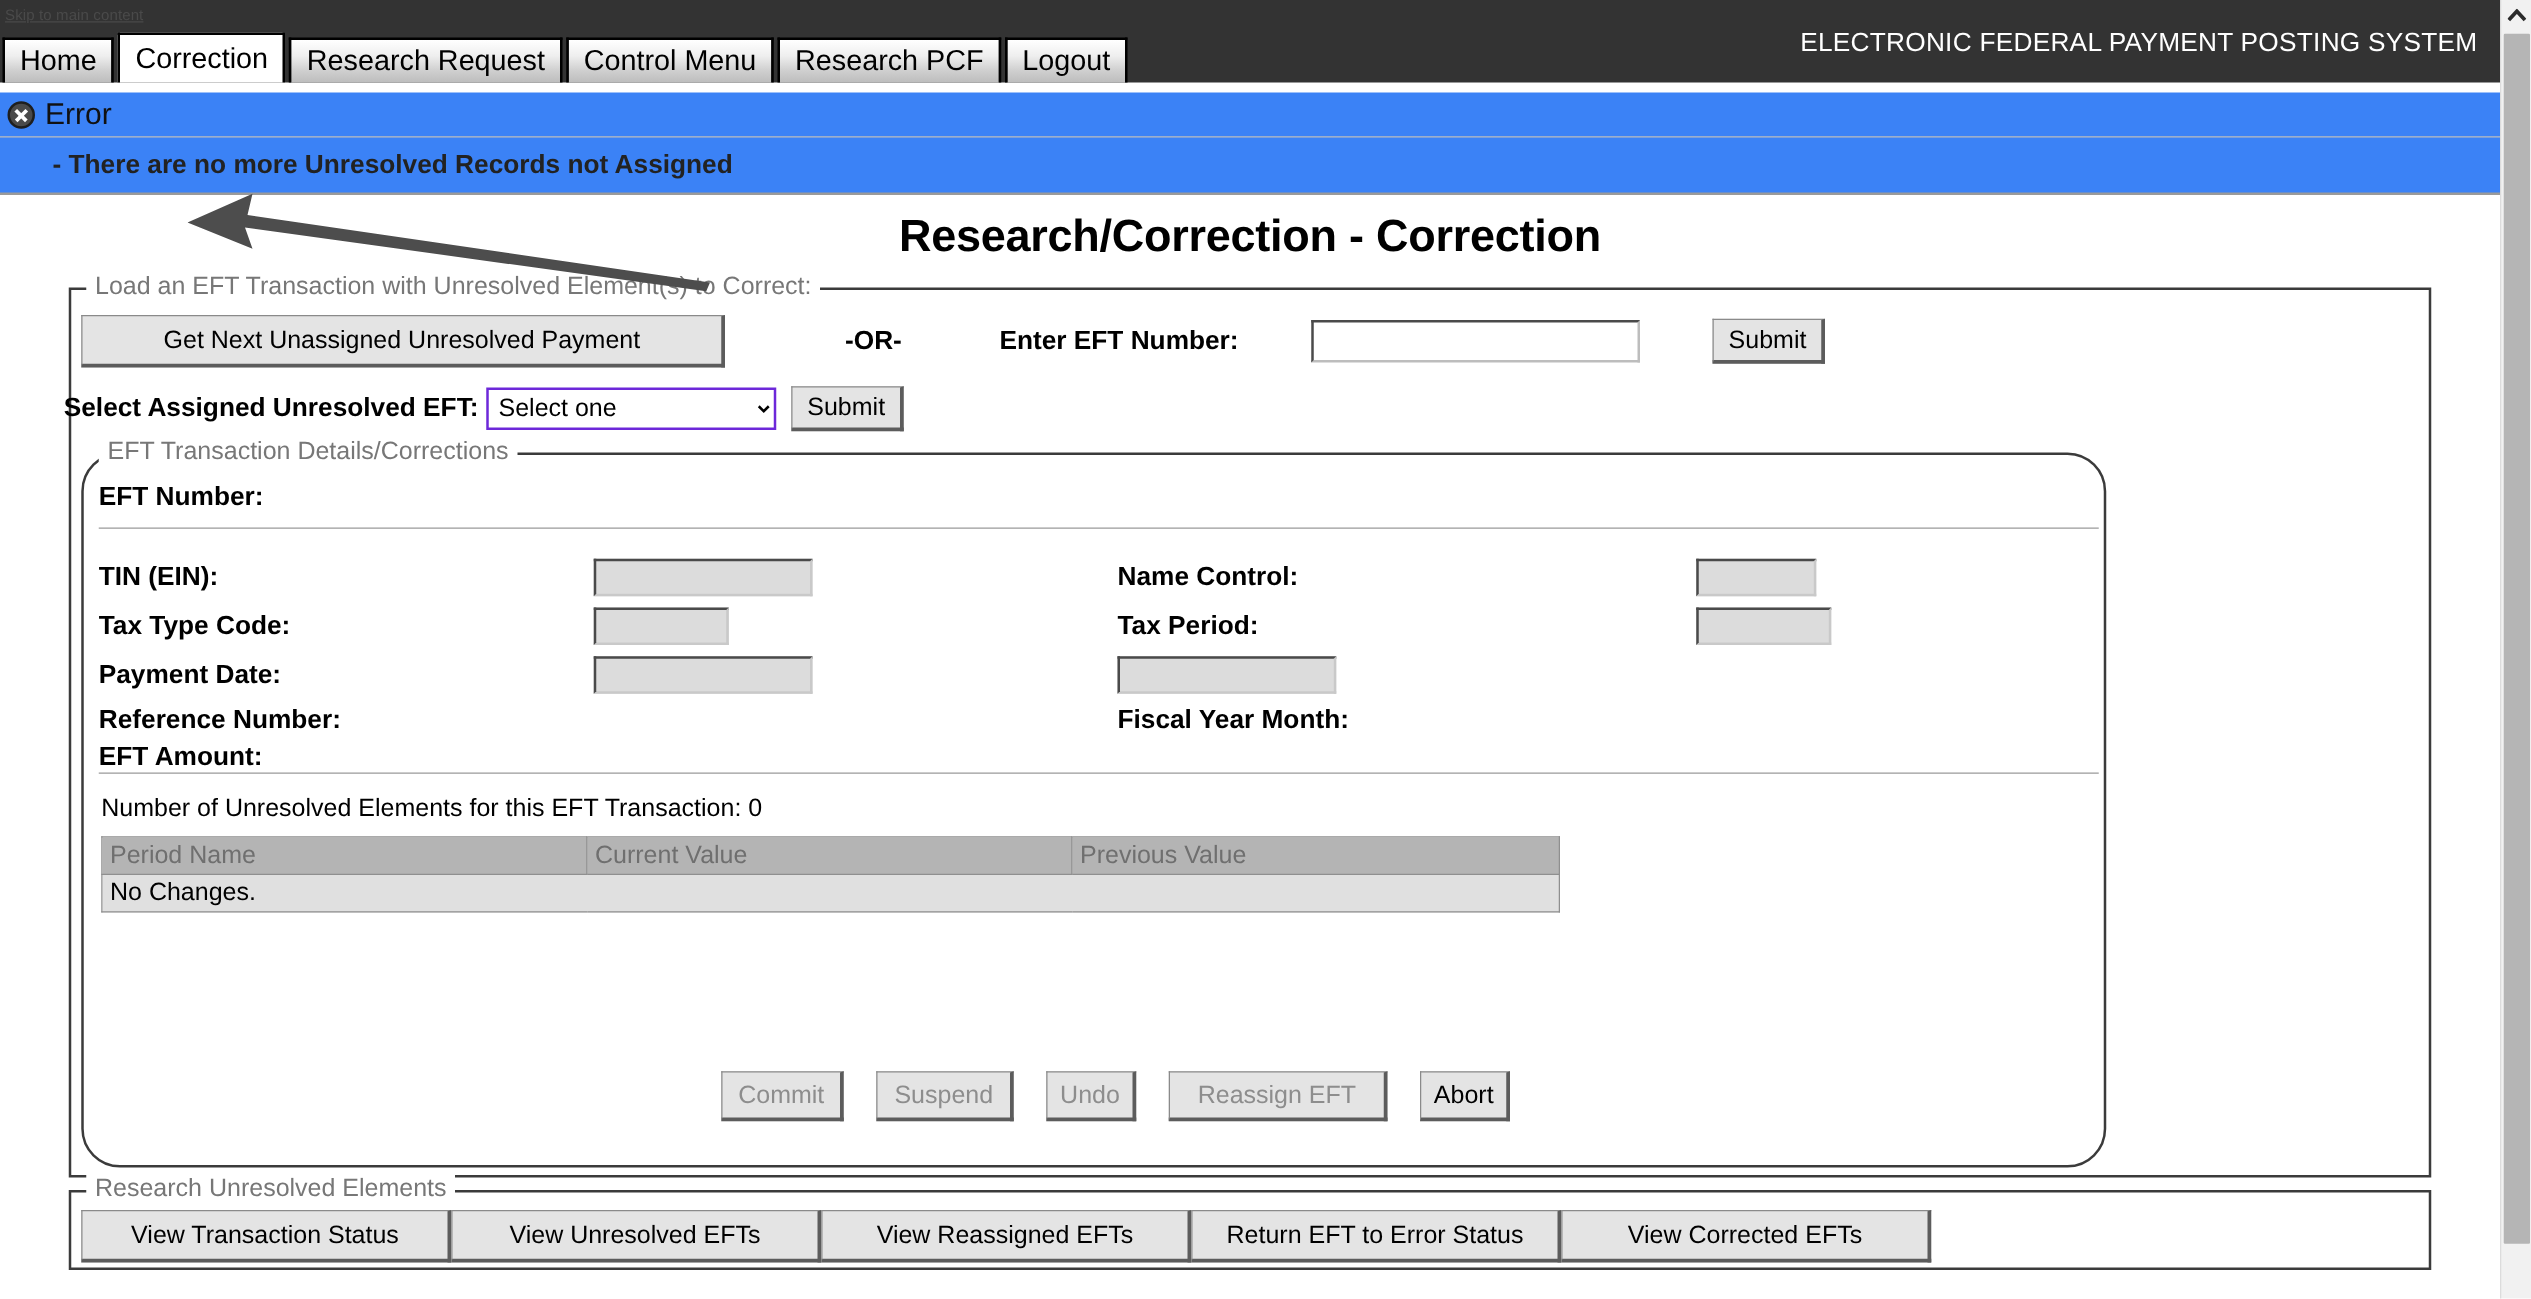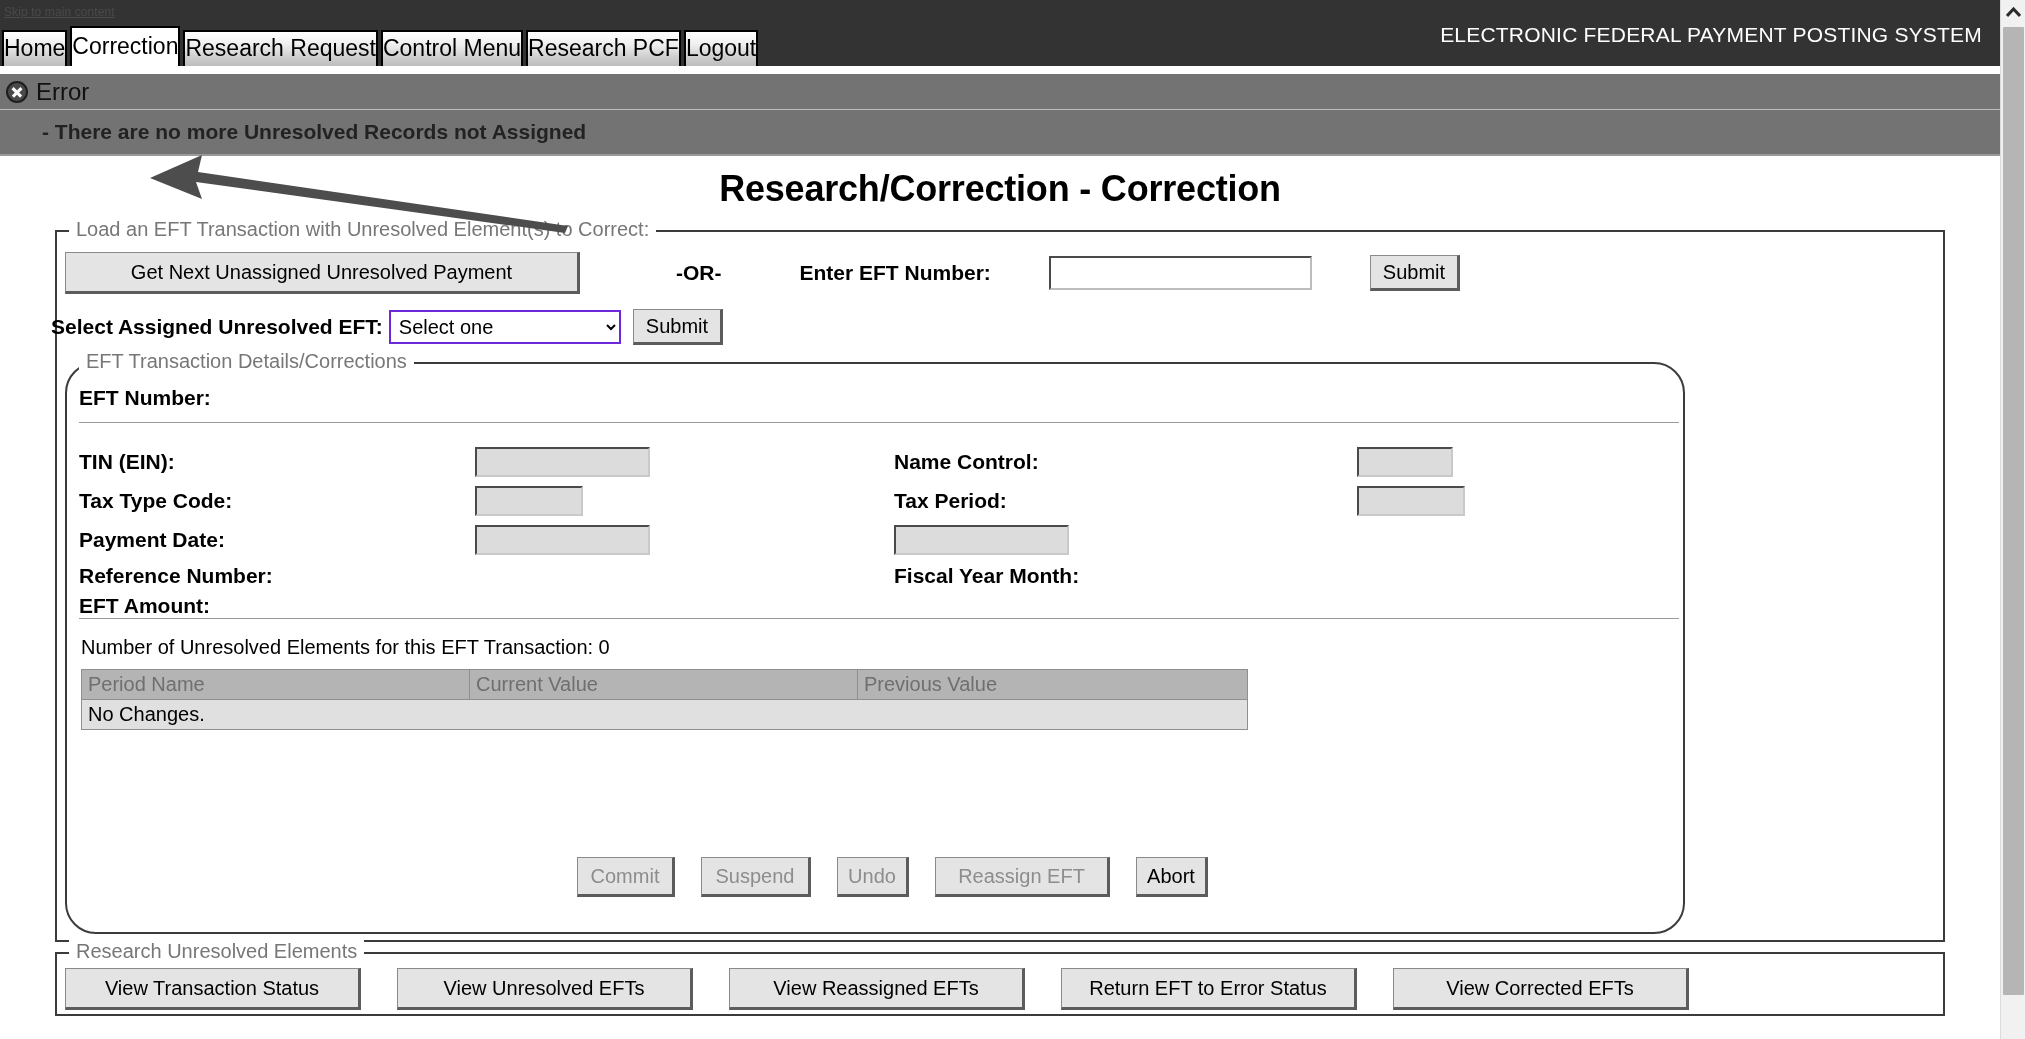--- a/index.html
+++ b/index.html
@@ -51,21 +51,21 @@
     position: absolute;
     top: 28px; left: 2px;
     height: 38px;
     display: flex;
     align-items: flex-end;
     z-index: 5;
   }
   .tab {
     height: 36px;
     line-height: 33px;
-    padding: 0 0;
+    padding: 0 12px;
     font-size: 23px;
     color: #000000;
     background: linear-gradient(to bottom, #ffffff 0%, #eeeeee 38%, #cfcfcf 72%, #bdbdbd 100%);
     border: 2px solid #000000;
     border-bottom: none;
     margin-right: 3px;
     white-space: nowrap;
     cursor: pointer;
     font-weight: 400;
   }
@@ -74,21 +74,21 @@
     height: 40px;
     line-height: 37px;
     font-size: 23px;
   }
 
   
   .error-panel {
     position: absolute;
     top: 74px; left: 0;
     width: 2000px;
-    background: #737373;
+    background: #3b82f6;
     border-bottom: 2px solid #9a9a9a;
   }
   .error-head {
     position: relative;
     height: 36px;
     border-bottom: 1px solid #bdbdbd;
     display: flex;
     align-items: center;
     padding-left: 6px;
   }
@@ -354,21 +354,20 @@
   .btn-undo     { width: 72px; }
   .btn-reassign { width: 175px; }
   .btn-abort    { width: 72px; }
 
   
   .research-btns {
     position: absolute;
     top: 14px; left: 8px;
     display: flex;
     align-items: center;
-    gap: 36px;
   }
   .rbtn { width: 296px; padding: 9px 0; }
 
   
   .scrollbar {
     position: absolute;
     top: 0; right: 0;
     width: 25px; height: 1039px;
     background: #f1f1f1;
     border-left: 1px solid #dcdcdc;

